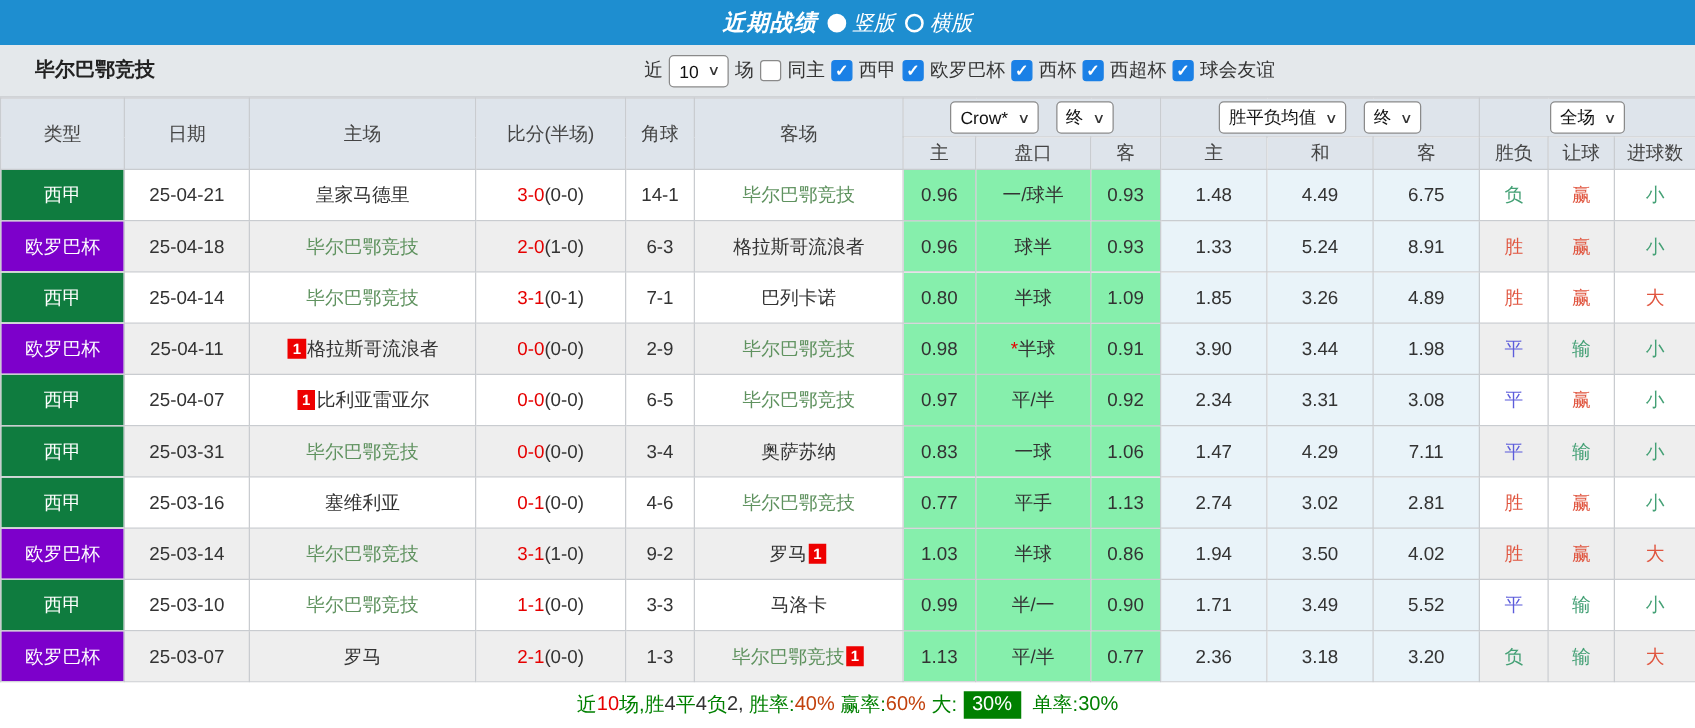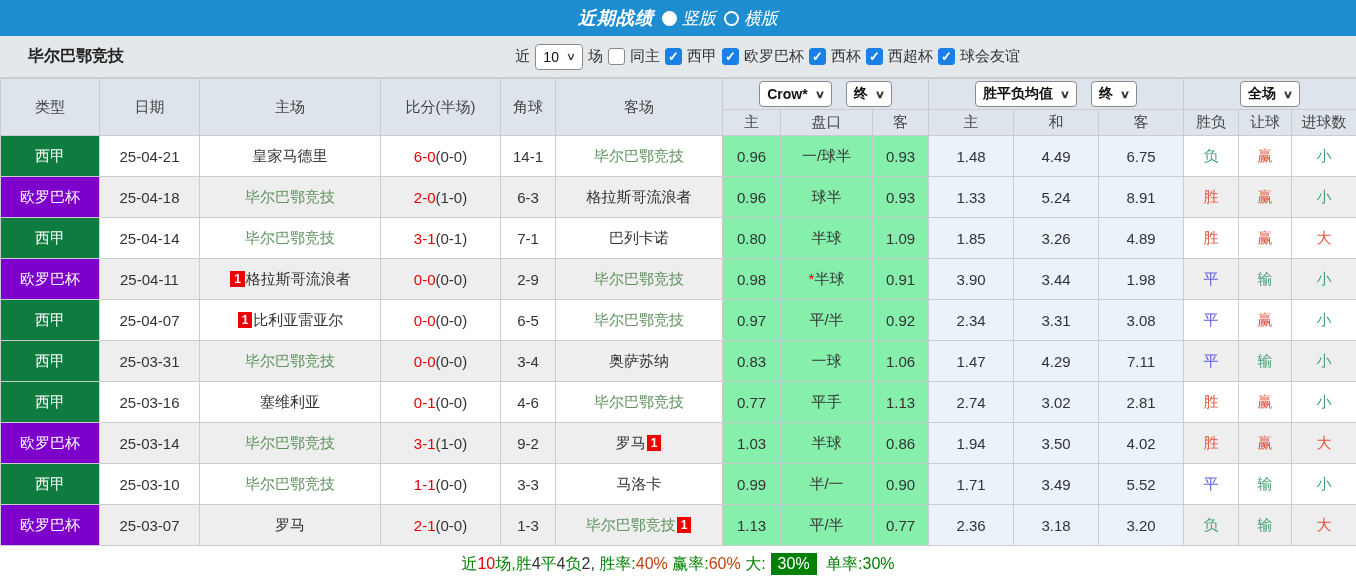--- a/index.html
+++ b/index.html
@@ -24,21 +24,21 @@
   .cb.checked { background:#1a80e6; border-color:#1a80e6; color:#fff; }
   .cb.checked::after { content:"\2713"; font-size:13px; font-weight:bold; }
 
   
   table { width:1356px; border-collapse:collapse; table-layout:fixed; font-size:15px; }
   th, td { border:1px solid #c9ccd0; text-align:center; white-space:nowrap; overflow:hidden; padding:0; }
   thead th { background:#dee4eb; font-weight:normal; color:#444; }
   tr.h1 th { height:31px; }
   tr.h2 th { height:26px; }
   .hsel { padding:2px 0; }
-  .hsel .inner { display:flex; align-items:center; justify-content:center; gap:14px;font-weight:bold; }
+  .hsel .inner { display:flex; align-items:center; justify-content:center; gap:14px; }
   tbody td { height:41px; }
   tbody tr:nth-child(even) { background:#eeeeee; }
   .c-odds { background:#86efac; }
   .c-avg  { background:#e9f3f9;margin-top:37px; }
   .type-td > span { display:flex; align-items:center; justify-content:center; height:100%; font-size:15px; }
   .lg-green  { background:#0f7c3f; color:#fff; }
   .lg-purple { background:#7d00cb; color:#fff; }
   .self { color:#5f925f; }
   .tn   { color:#333; }
   .badge { display:inline-block; background:#ee0000; color:#fff; font-size:12px; font-weight:bold;
@@ -166,21 +166,21 @@
       <th>进球数</th>
     </tr>
   </thead>
   <tbody>
   <tr>
     <td class="type-td">
           <span class="lg-green">西甲</span>
         </td>
     <td>25-04-21</td>
     <td><span class="tn">皇家马德里</span></td>
-    <td><span class="sc-red">6-0</span><span>(0-0)</span></td>
+    <td><span class="sc-red">3-0</span><span>(0-0)</span></td>
     <td>14-1</td>
     <td><span class="self">毕尔巴鄂竞技</span></td>
     <td class="c-odds">0.96</td>
     <td class="c-odds"><span>一/球半</span></td>
     <td class="c-odds">0.93</td>
     <td class="c-avg">1.48</td>
     <td class="c-avg">4.49</td>
     <td class="c-avg">6.75</td>
     <td><span class="t-green">负</span></td>
     <td><span class="t-red">赢</span></td>

